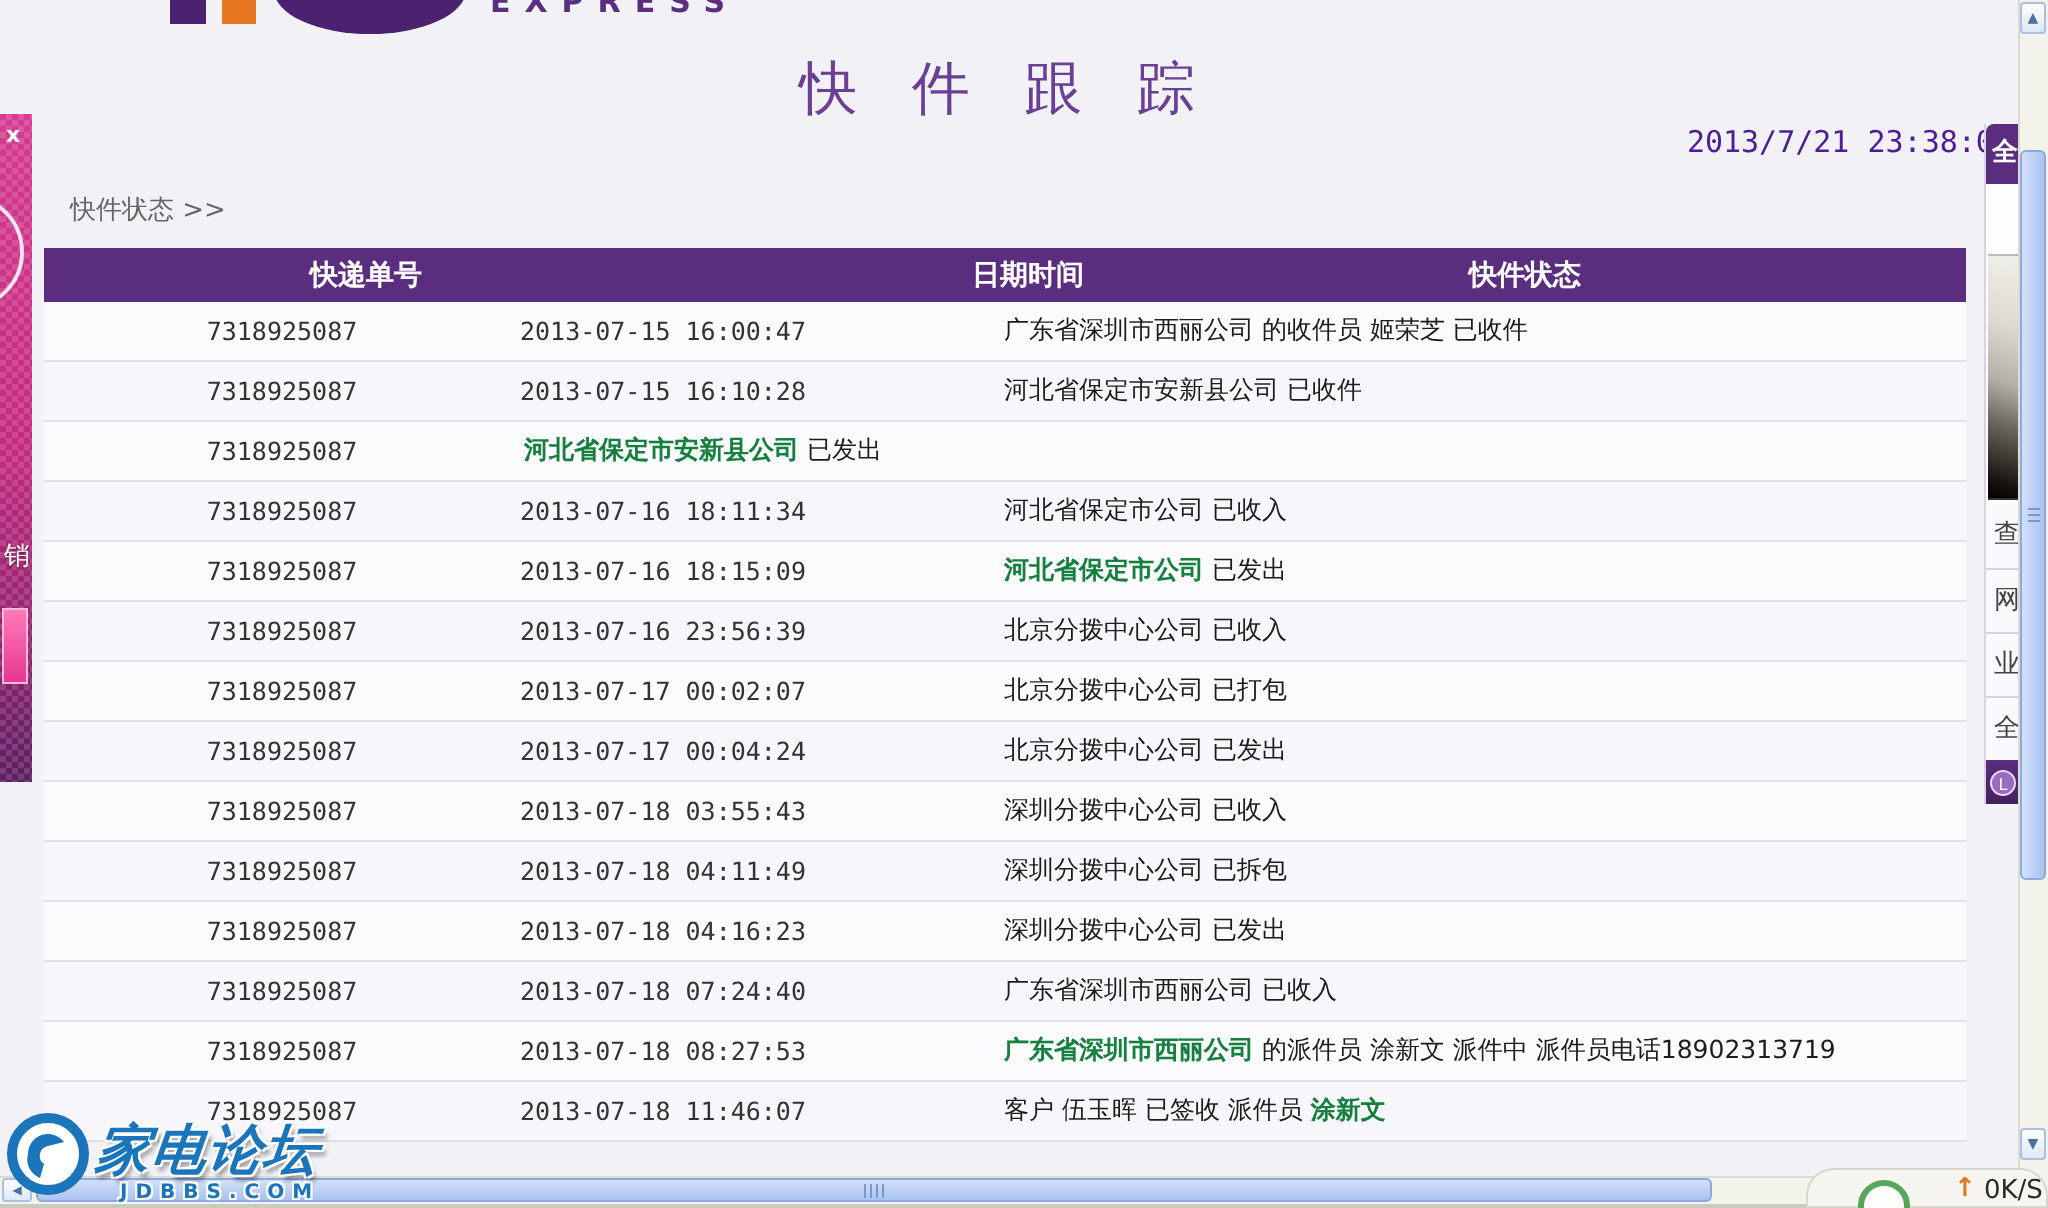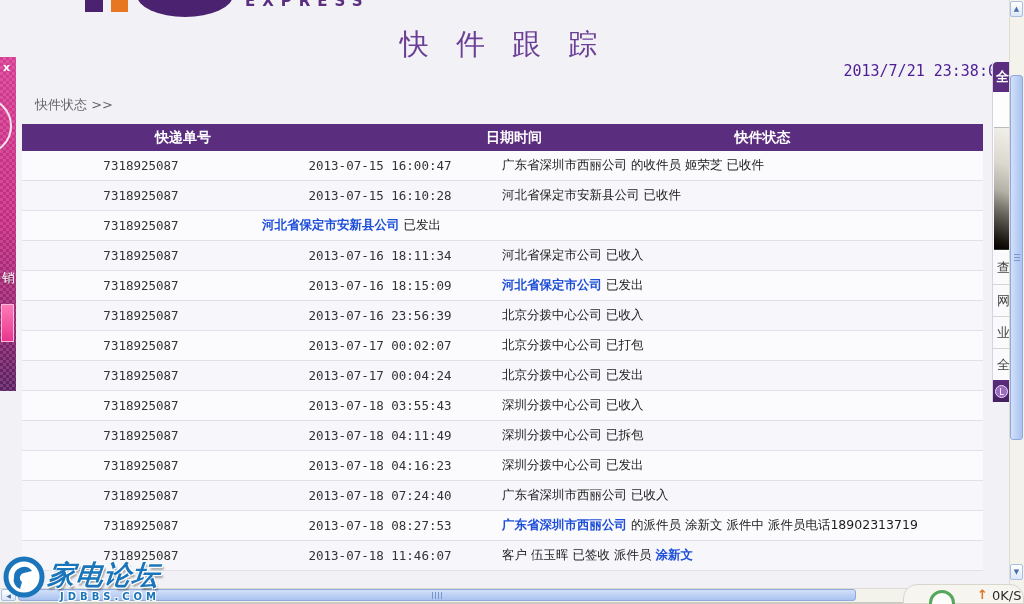--- a/index.html
+++ b/index.html
@@ -29,23 +29,23 @@
   .thead { display:flex; height:27px; background:#5b2d7e; align-items:center;
            color:#fff; font-weight:bold; font-size:14px;padding-left:42px; }
   .col1 { width:238px; text-align:center; }
   .col2 { width:240px; text-align:right; }
   .col3 { flex:1; text-align:center; }
   .row { display:flex; height:30px; align-items:center; background:#fbfafd;
          border-bottom:1px solid #e2e1e7; }
   .row.alt { background:#f7f6fa; }
   .cell { font-size:12.5px; color:#1c1c1c; }
   .c1 { width:238px; text-align:center; font-family:"DejaVu Sans Mono", monospace; color:#333; }
-  .c2 { width:240px; text-align:center; font-family:"DejaVu Sans Mono", monospace; color:#333; }
+  .c2 { width:240px; text-align:left; font-family:"DejaVu Sans Mono", monospace; color:#333; }
   .c3 { flex:1; text-align:left; padding-left:2px; white-space:nowrap; overflow:hidden; }
-  .red { color:#1d4ed8; font-weight:bold; }
+  .red { color:#15803d; font-weight:bold; }
 
   
   .left-banner { position:absolute; left:0; top:57px; width:16px; height:334px;
     background-image:
       linear-gradient(45deg, rgba(255,255,255,.14) 25%, transparent 25%, transparent 75%, rgba(255,255,255,.14) 75%),
       linear-gradient(45deg, rgba(255,255,255,.14) 25%, transparent 25%, transparent 75%, rgba(255,255,255,.14) 75%),
       linear-gradient(180deg, #d63d92 0%, #c42b80 50%, #93256f 78%, #5c1f62 100%);
     background-size:6px 6px, 6px 6px, 100% 100%;
     background-position:0 0, 3px 3px, 0 0; }
   .banner-close { position:absolute; left:3px; top:5px; color:#fff; font-size:11px;

